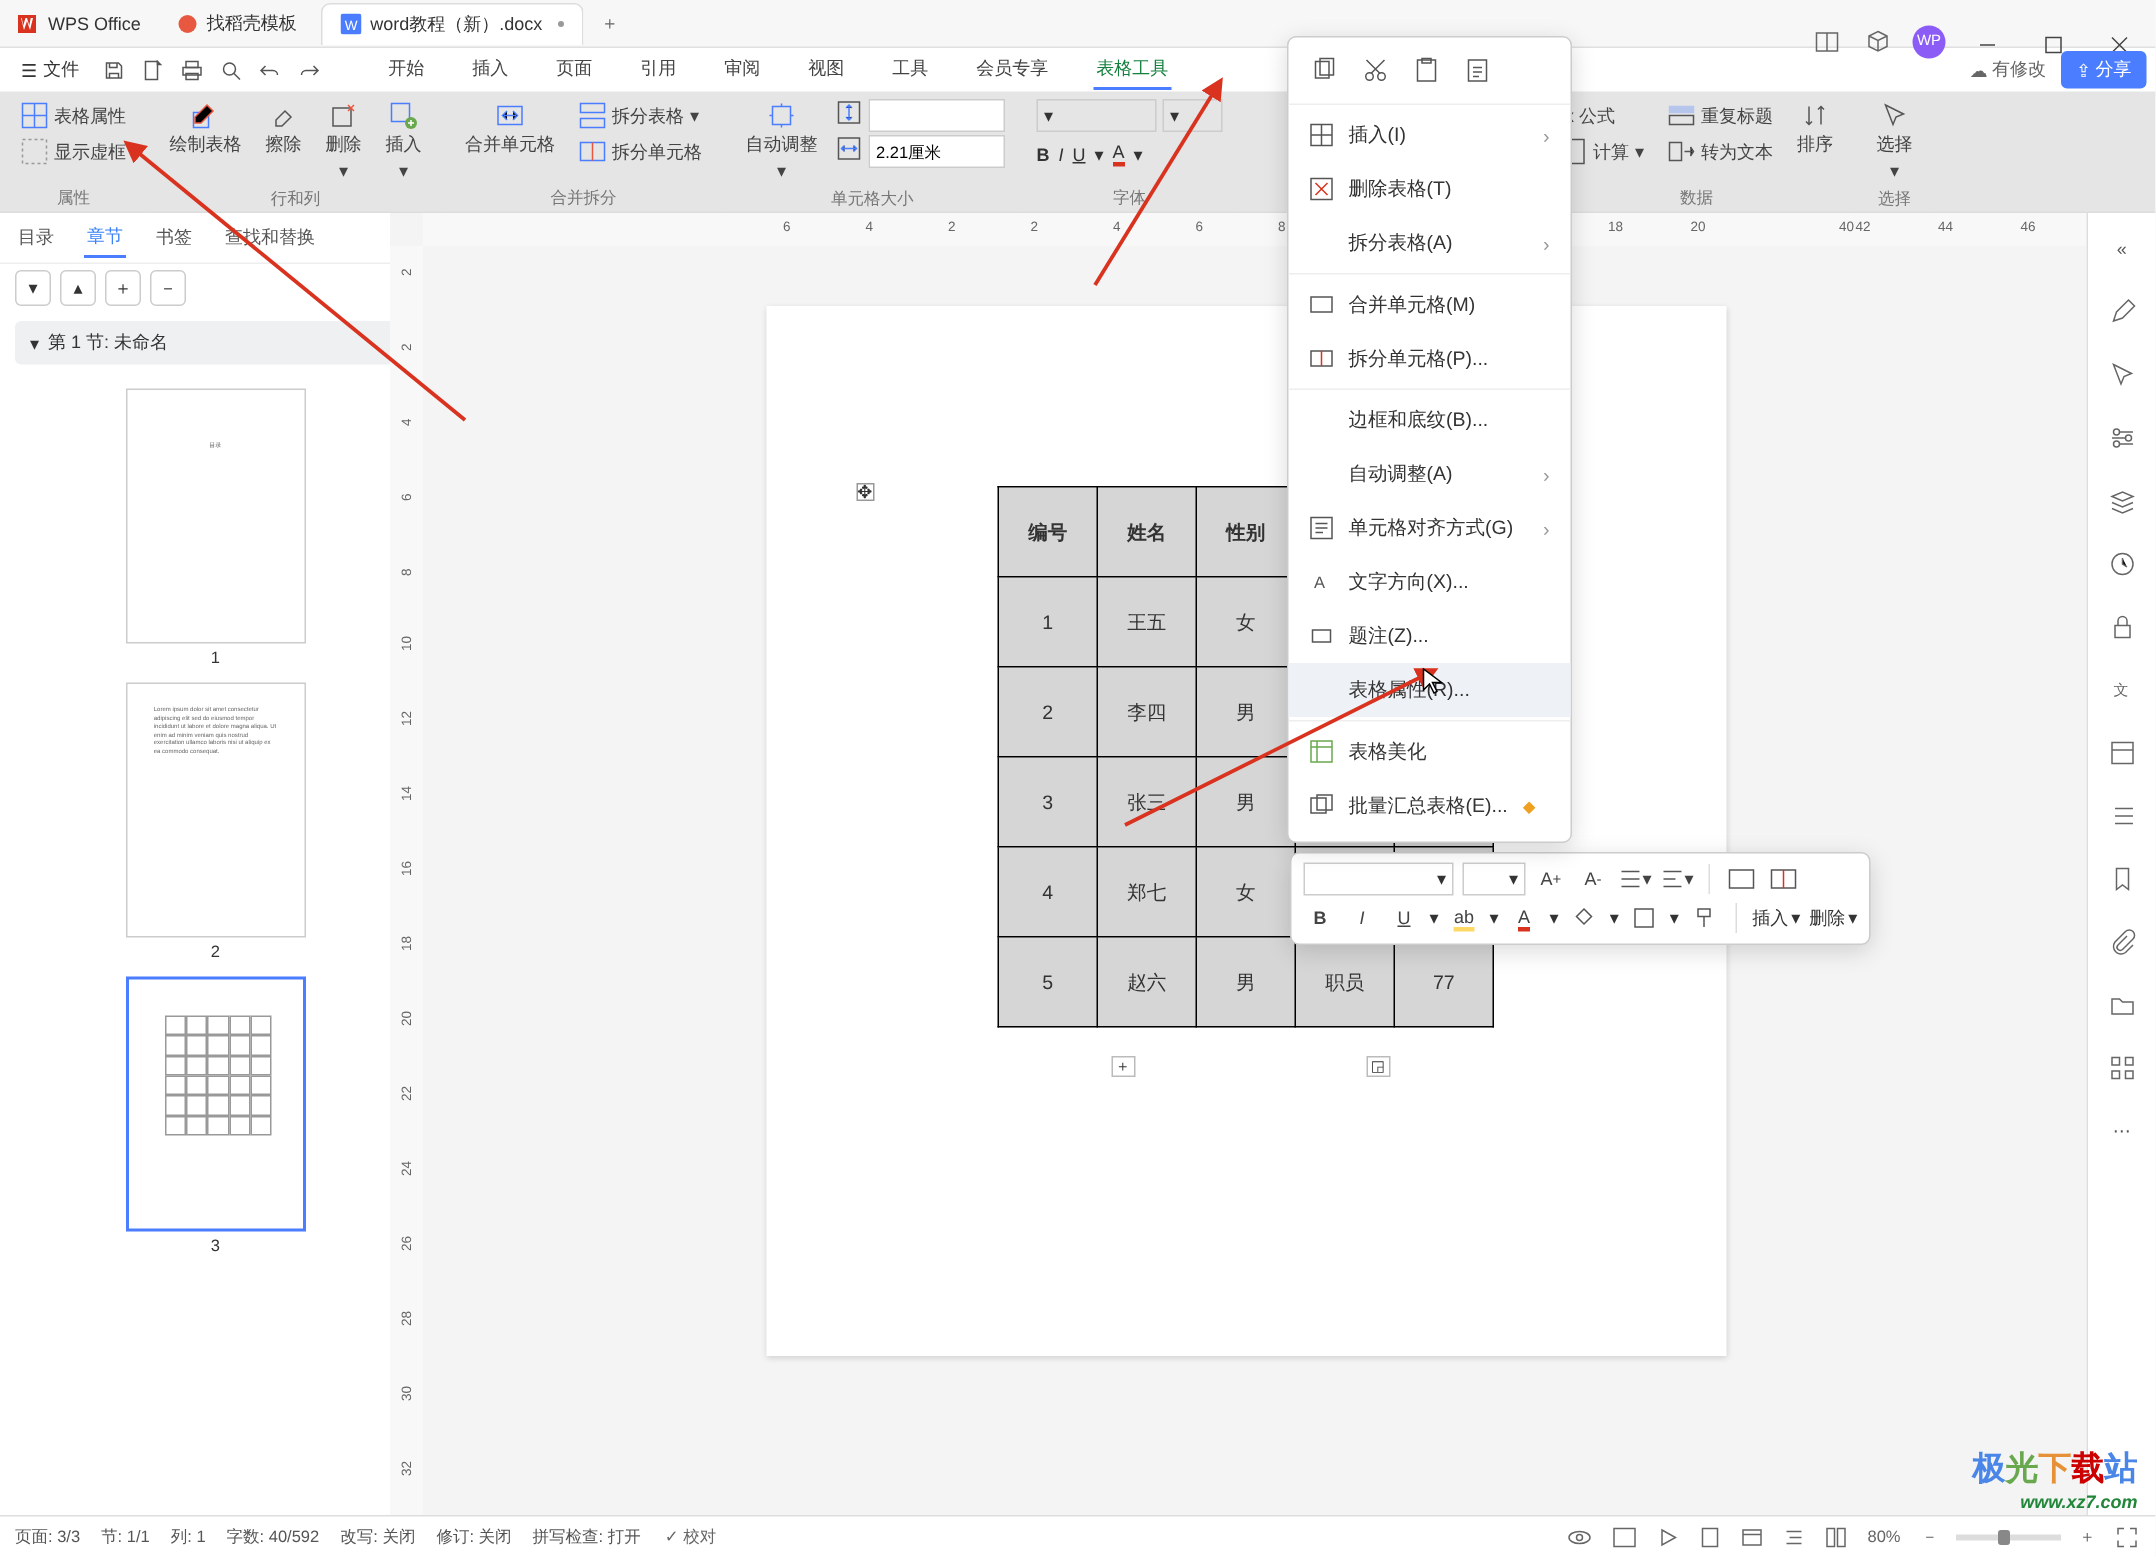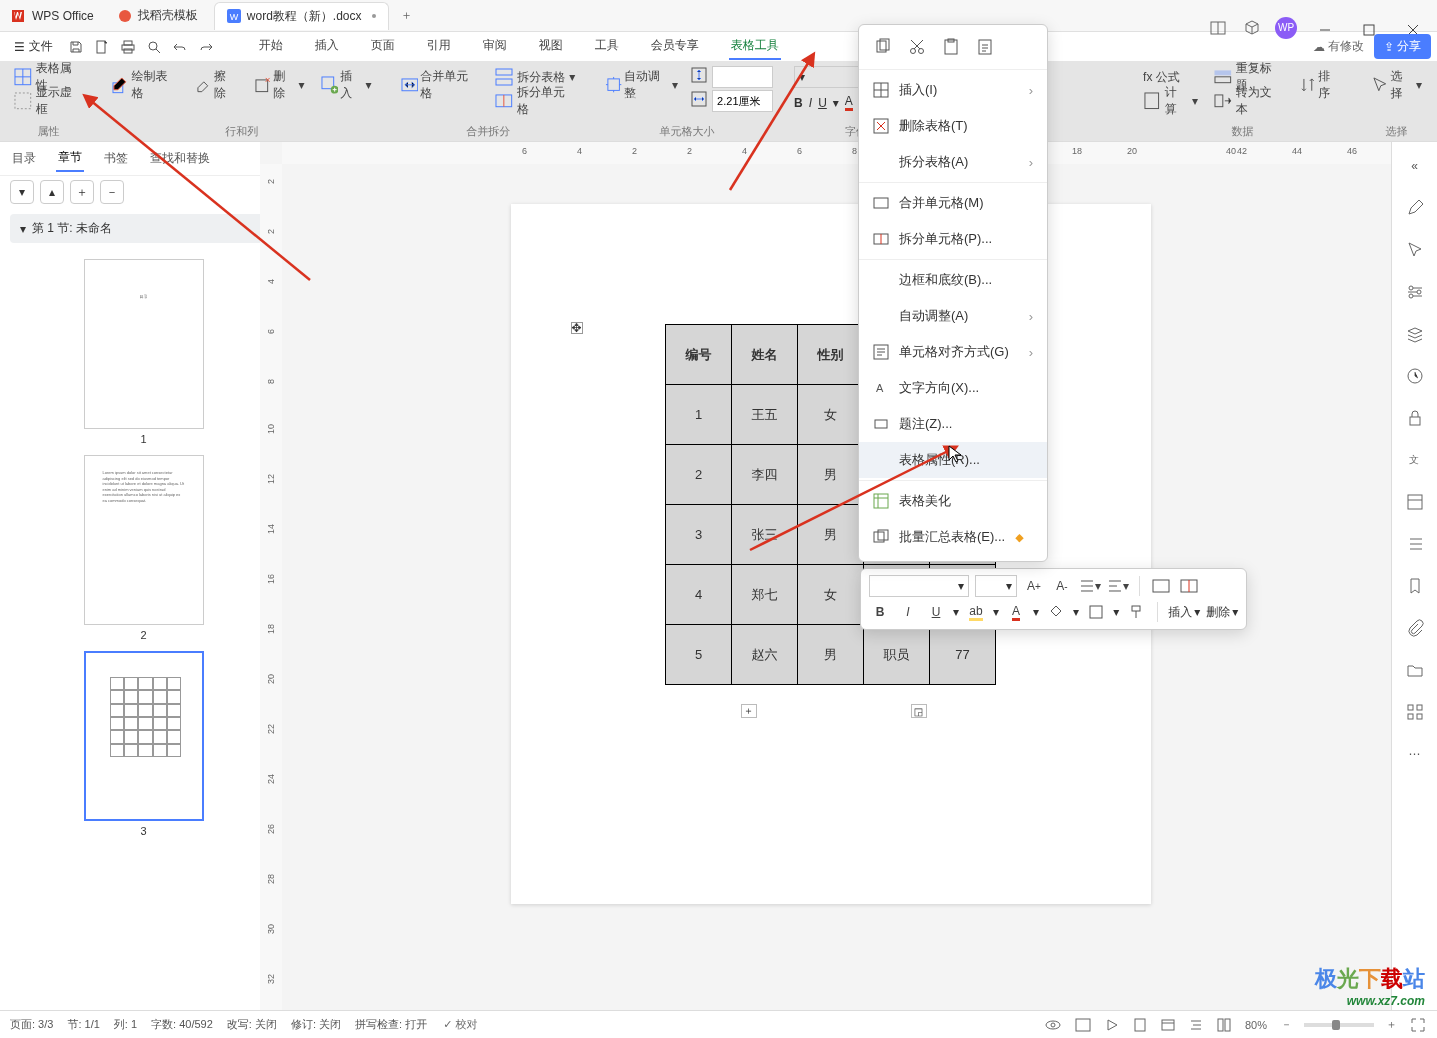--- a/index.html
+++ b/index.html
@@ -28,33 +28,33 @@
 .menu-tab.active { color: #15803d; border-bottom: 2px solid #4a7dff; }
 .menubar-right { margin-left: auto; display: flex; align-items: center; gap: 10px; }
 .share-btn { background: #4a7dff; color: #fff; padding: 4px 10px; border-radius: 4px; cursor: pointer; display: flex; align-items: center; gap: 3px; }
 .modify-badge { color: #666; display: flex; align-items: center; gap: 3px; }
 
 
 .ribbon { height: 80px; border-bottom: 1px solid #ddd; display: flex; background: #e5e5e5; }
 .ribbon-group { border-right: 1px solid #e5e5e5; padding: 4px 10px 2px; display: flex; flex-direction: column; }
 .ribbon-group-body { flex: 1; display: flex; align-items: flex-start; gap: 8px; }
 .ribbon-group-label { text-align: center; font-size: 11px; color: #777; padding-top: 2px; }
-.ribbon-btn { display: flex; flex-direction: row; align-items: center; gap: 2px; cursor: pointer; padding: 2px 4px; font-size: 12px; color: #444; }
+.ribbon-btn { display: flex; flex-direction: column; align-items: center; gap: 2px; cursor: pointer; padding: 2px 4px; font-size: 12px; color: #444; }
 .ribbon-btn-sm { display: flex; align-items: center; gap: 4px; cursor: pointer; padding: 2px 4px; height: 22px; font-size: 12px; color: #444; }
 .ribbon-icon { width: 18px; height: 18px; display: inline-block; }
 .ribbon-stack { display: flex; flex-direction: column; gap: 2px; }
-.size-input { width: 61px; height: 22px; border: 1px solid #ccc; padding: 0 4px; font-size: 11px; }
+.size-input { width: 91px; height: 22px; border: 1px solid #ccc; padding: 0 4px; font-size: 11px; }
 .combo { width: 60px; height: 22px; border: 1px solid #ccc; display: flex; align-items: center; justify-content: space-between; padding: 0 4px; }
 .font-btns { display: flex; gap: 6px; align-items: center; }
 
 
 .leftpanel { position: absolute; left: 0; top: 142px; width: 288px; bottom: 28px; border-right: 1px solid #ddd; background: #fff; }
 .lp-tabs { height: 34px; display: flex; align-items: center; padding: 0 10px; gap: 18px; border-bottom: 1px solid #eee; }
 .lp-tab { color: #555; cursor: pointer; padding: 4px 2px; }
-.lp-tab.active { color: #000000; border-bottom: 2px solid #4a7dff; }
+.lp-tab.active { color: #3b82f6; border-bottom: 2px solid #4a7dff; }
 .lp-close { margin-left: auto; cursor: pointer; }
 .lp-tools { height: 32px; display: flex; align-items: center; padding: 0 10px; gap: 6px; }
 .lp-tool { width: 24px; height: 24px; border: 1px solid #ccc; border-radius: 4px; display: flex; align-items: center; justify-content: center; cursor: pointer; }
 .section-hdr { margin: 6px 10px; background: #eef0f2; border-radius: 4px; padding: 6px 10px; display: flex; align-items: center; cursor: pointer; }
 .section-hdr .chev { margin-left: auto; }
 .thumbs { padding: 10px 0; display: flex; flex-direction: column; align-items: center; gap: 10px; }
 .thumb { width: 120px; height: 170px; border: 1px solid #ccc; background: #fff; position: relative; cursor: pointer; }
 .thumb.selected { border: 2px solid #4a7dff; }
 .thumb-num { text-align: center; margin-top: 4px; font-size: 11px; }
 .thumb-content { position: absolute; inset: 14px 18px; font-size: 4px; line-height: 1.4; color: #666; }

